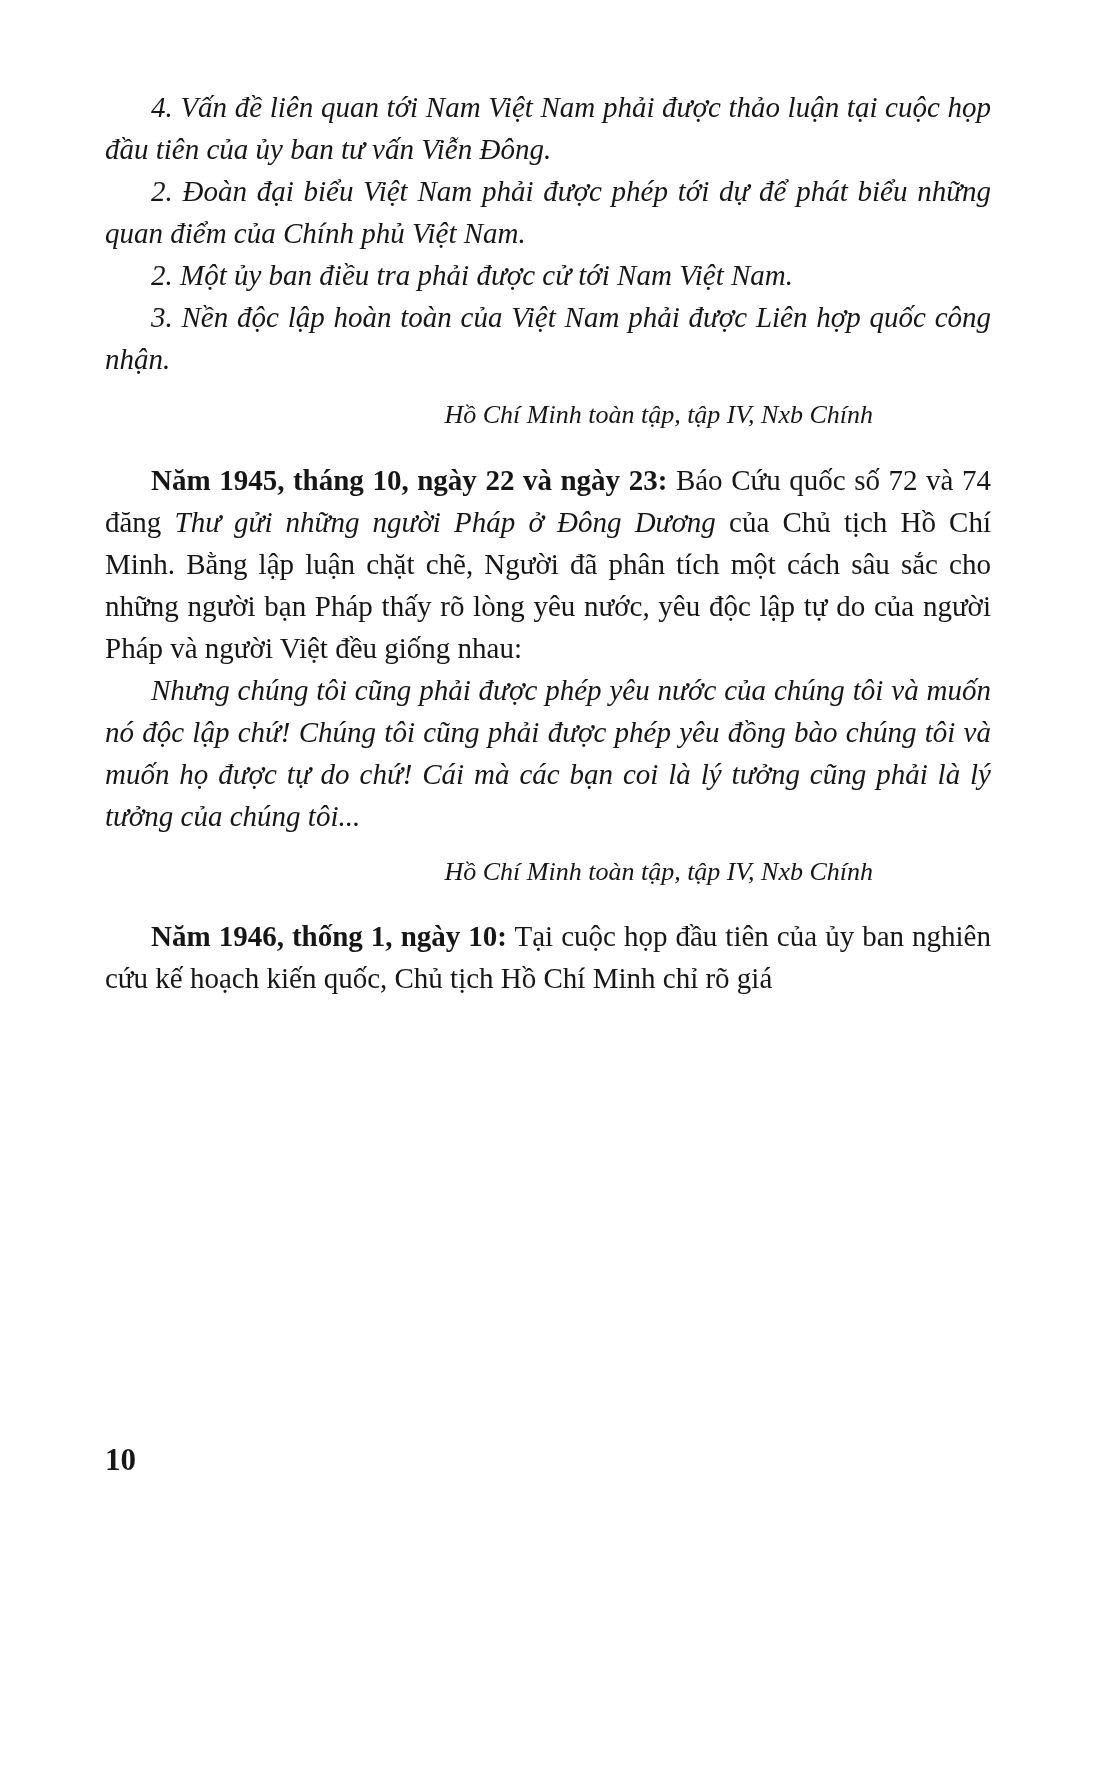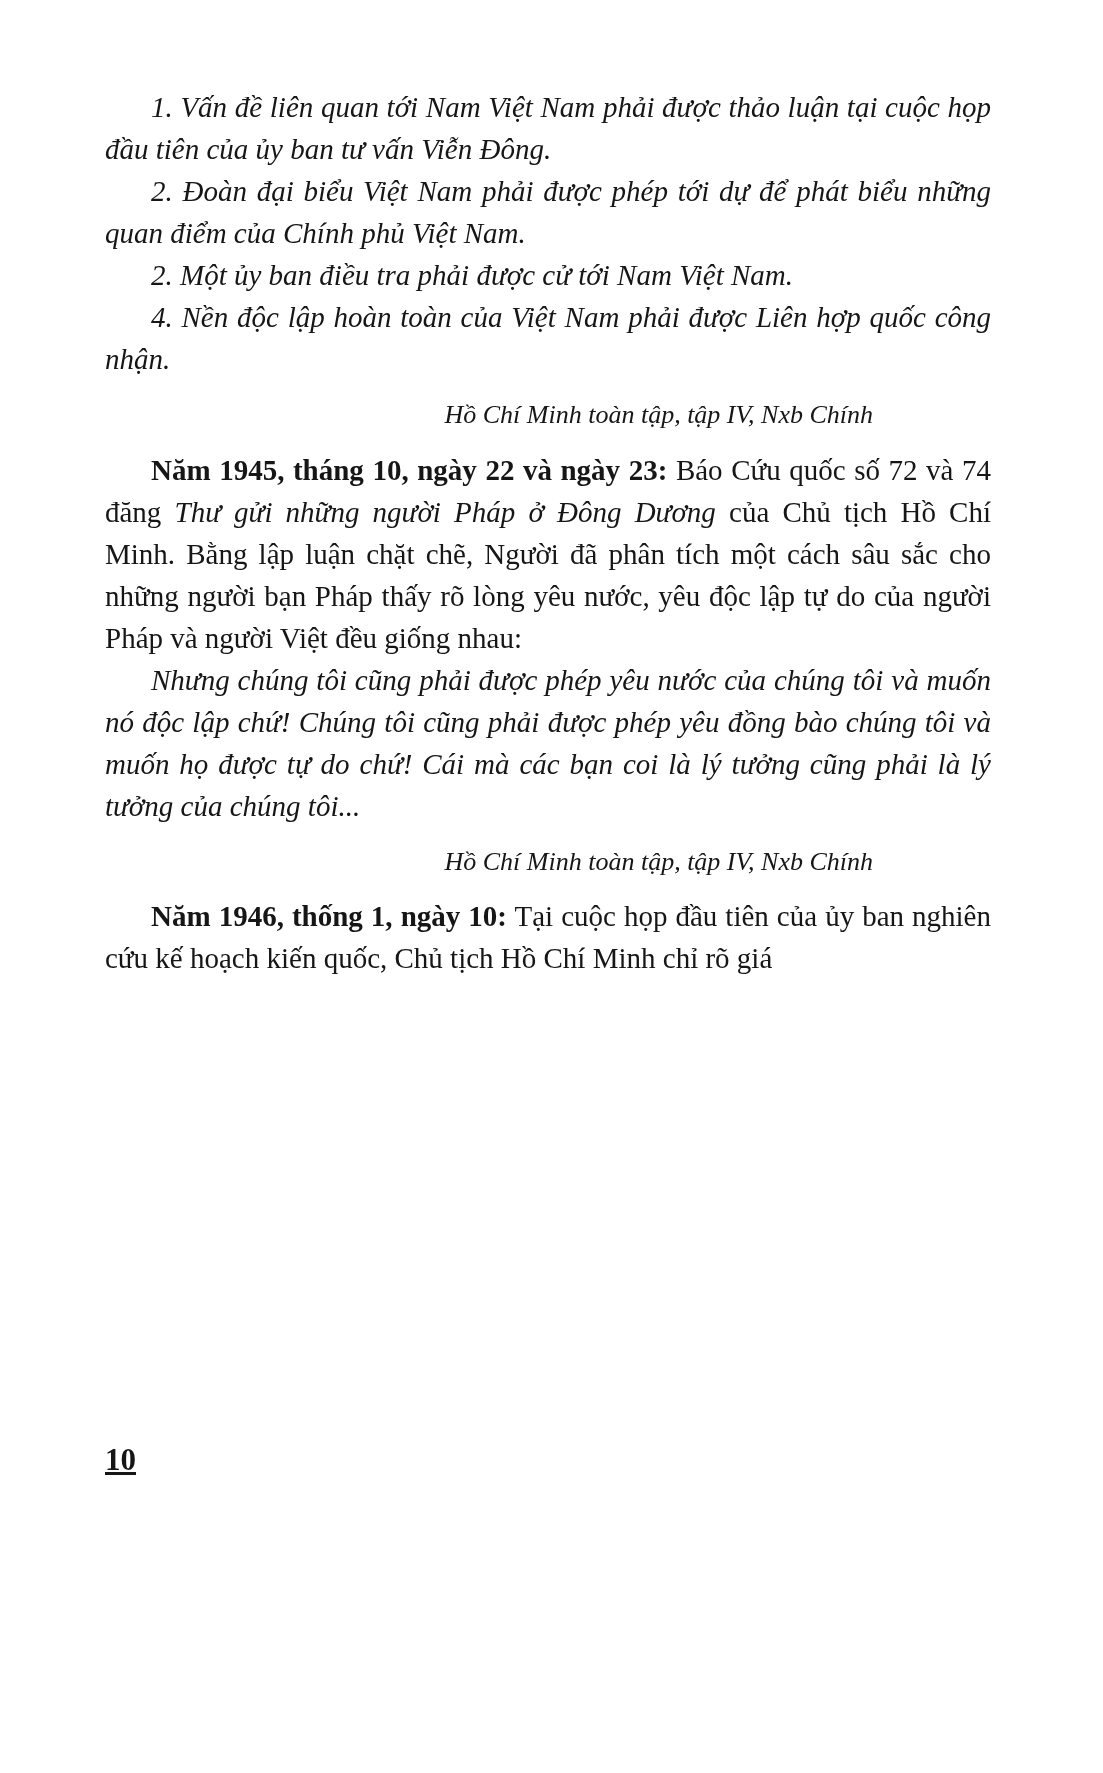--- a/index.html
+++ b/index.html
@@ -20,50 +20,49 @@
   }
   .para {
     font-size: 29px;
     line-height: 1.45;
     text-align: justify;
     text-indent: 46px;
     margin: 0;
   }
   .italic { font-style: italic; }
   .date { font-weight: bold; }
-  .entry { margin-top: 16px; }
+  .entry { margin-top: 26px; }
   .citation {
     font-style: italic;
     font-size: 26px;
     line-height: 1.32;
     text-align: center;
     width: max-content;
     max-width: 640px;
     margin: 18px 118px 6px auto;
   }
   .citation span { display: block; white-space: nowrap; }
   .page-number {
     position: absolute;
     left: 105px;
     top: 1442px;
     font-size: 31px;
     font-weight: bold;
     color: #161616;
-    text-decoration: underline;
   }
 </style>
 </head>
 <body>
 
 <div class="page">
 
-  <p class="para italic">1. Vấn đề liên quan tới Nam Việt Nam phải được thảo luận tại cuộc họp đầu tiên của ủy ban tư vấn Viễn Đông.</p>
+  <p class="para italic">4. Vấn đề liên quan tới Nam Việt Nam phải được thảo luận tại cuộc họp đầu tiên của ủy ban tư vấn Viễn Đông.</p>
   <p class="para italic">2. Đoàn đại biểu Việt Nam phải được phép tới dự để phát biểu những quan điểm của Chính phủ Việt Nam.</p>
   <p class="para italic">2. Một ủy ban điều tra phải được cử tới Nam Việt Nam.</p>
-  <p class="para italic">4. Nền độc lập hoàn toàn của Việt Nam phải được Liên hợp quốc công nhận.</p>
+  <p class="para italic">3. Nền độc lập hoàn toàn của Việt Nam phải được Liên hợp quốc công nhận.</p>
 
   <div class="citation">
     <span>Hồ Chí Minh toàn tập, tập IV, Nxb Chính</span>
   </div>
 
   <p class="para entry"><span class="date">Năm 1945, tháng 10, ngày 22 và ngày 23:</span><span> Báo Cứu quốc số 72 và 74 đăng </span><span class="italic">Thư gửi những người Pháp ở Đông Dương</span><span> của Chủ tịch Hồ Chí Minh. Bằng lập luận chặt chẽ, Người đã phân tích một cách sâu sắc cho những người bạn Pháp thấy rõ lòng yêu nước, yêu độc lập tự do của người Pháp và người Việt đều giống nhau:</span></p>
 
   <p class="para italic">Nhưng chúng tôi cũng phải được phép yêu nước của chúng tôi và muốn nó độc lập chứ! Chúng tôi cũng phải được phép yêu đồng bào chúng tôi và muốn họ được tự do chứ! Cái mà các bạn coi là lý tưởng cũng phải là lý tưởng của chúng tôi...</p>
 
   <div class="citation">

